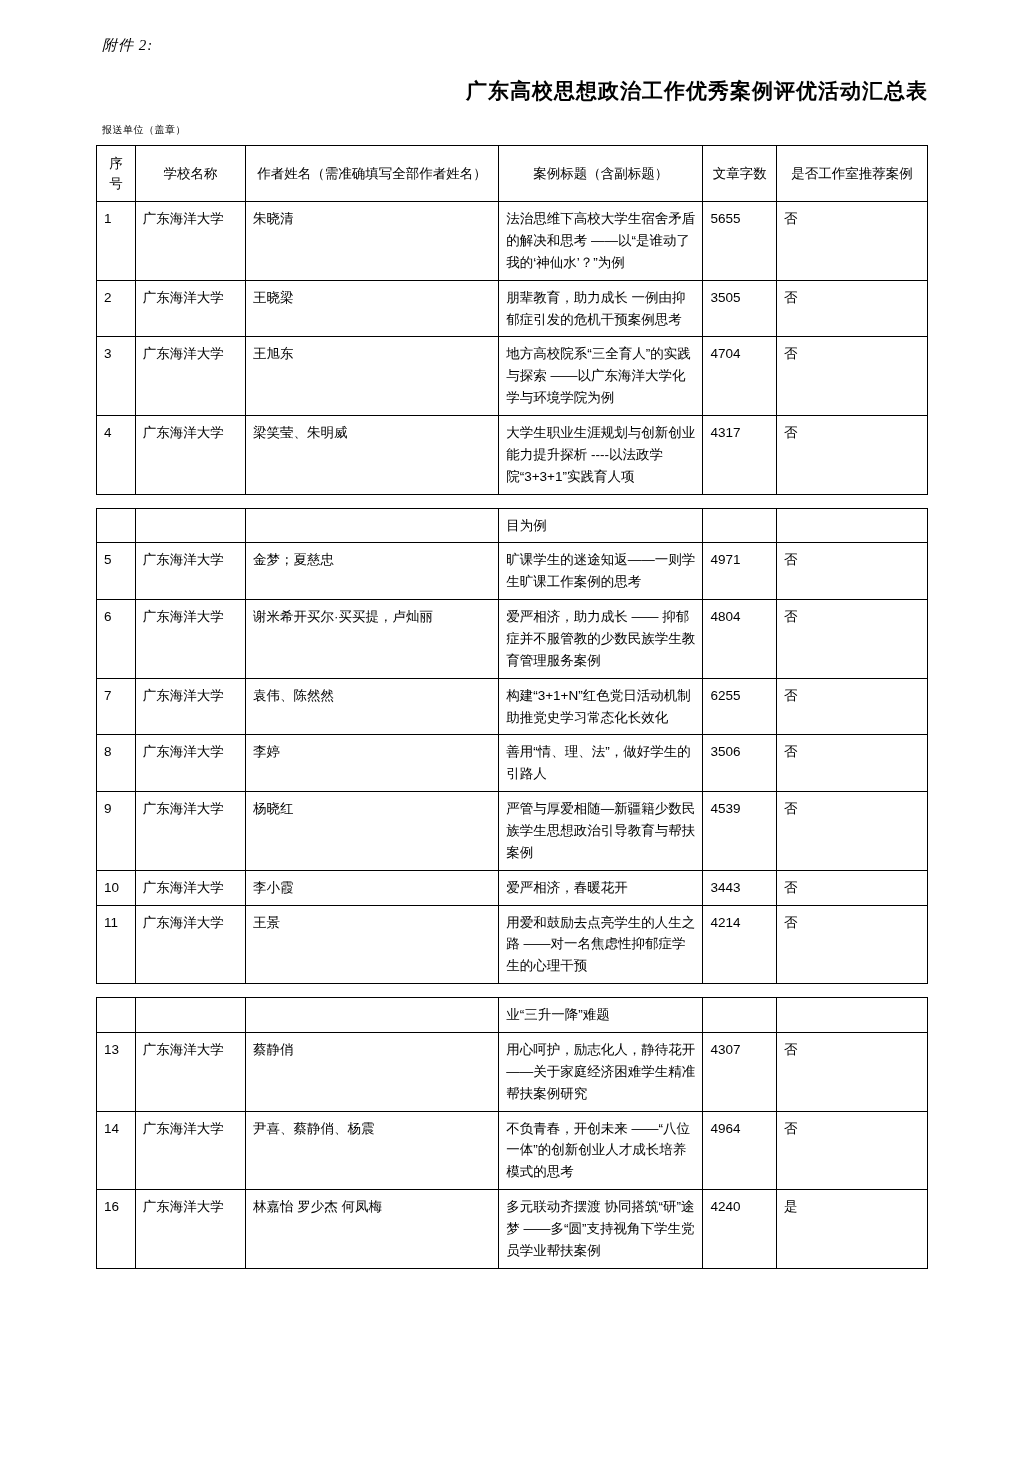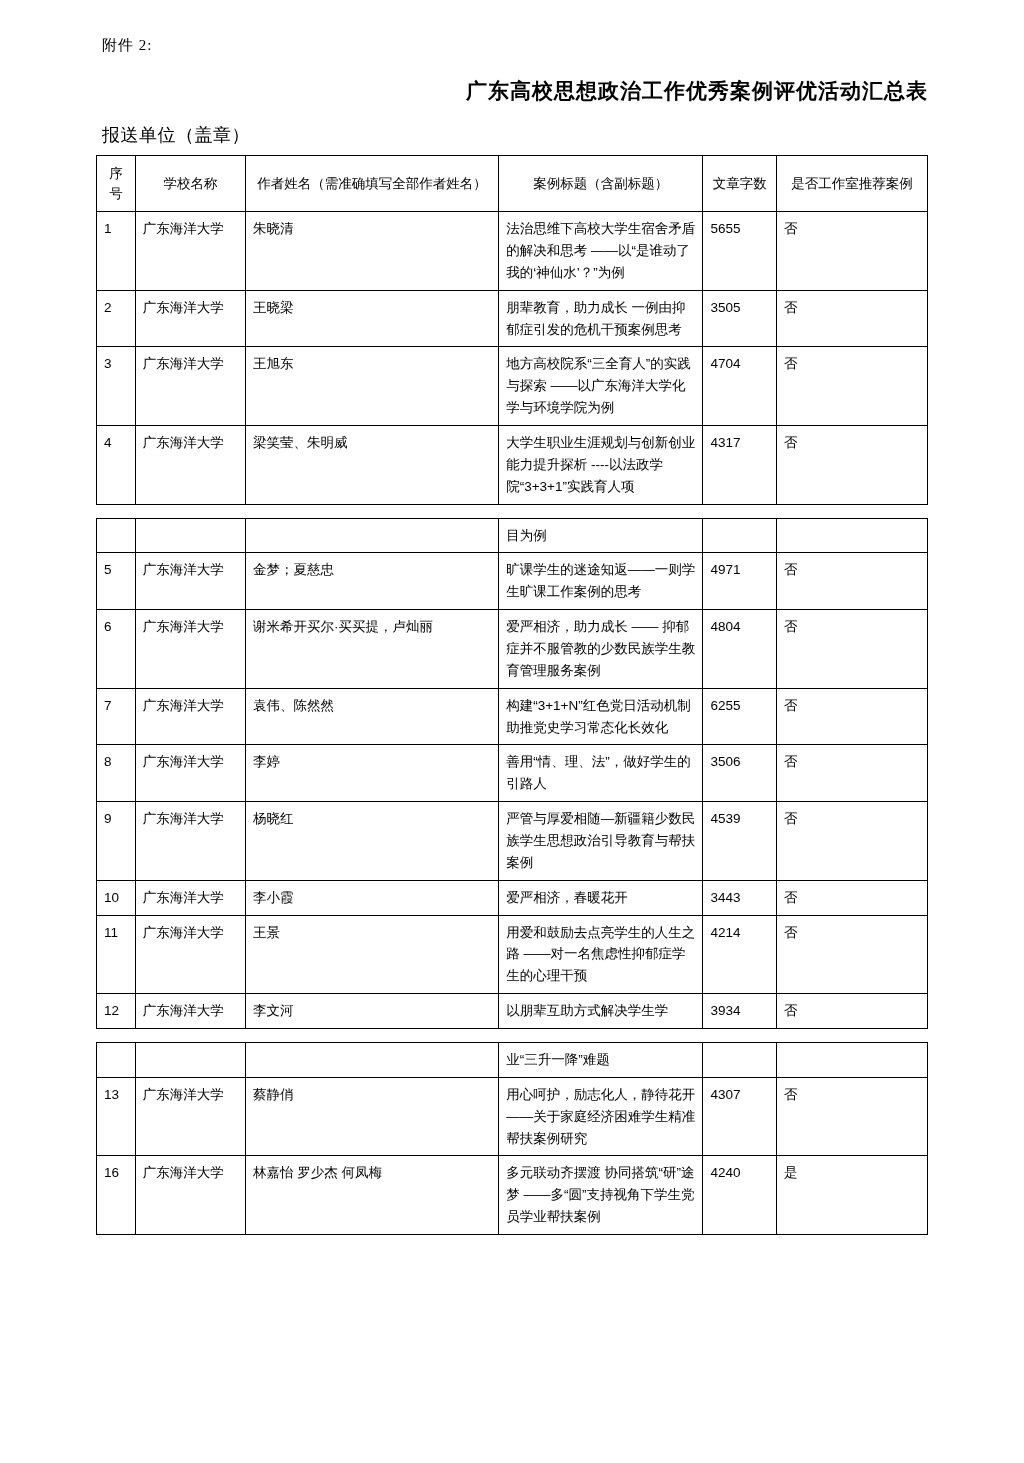--- a/index.html
+++ b/index.html
@@ -18,32 +18,33 @@
     width: 1024px;
     min-height: 1463px;
     box-sizing: border-box;
     padding: 30px 96px 20px 96px;
   }
   .attach-label {
     font-family: "Liberation Serif", "DejaVu Serif", serif;
     font-size: 15px;
     letter-spacing: 1px;
     margin: 6px 0 0 6px;
+    font-style: italic;
   }
   .doc-title {
     text-align: right;
     font-family: "Liberation Sans", "DejaVu Sans", sans-serif;
     font-weight: bold;
     font-size: 21px;
     letter-spacing: 1px;
     margin: 22px 0 18px 0;
   }
   .sub-label {
     font-family: "Liberation Serif", "DejaVu Serif", serif;
-    font-size: 18px;
+    font-size: 10px;
     margin: 0 0 8px 6px;
     letter-spacing: 0.5px;
   }
   table.main-table {
     border-collapse: collapse;
     width: 100%;
     table-layout: fixed;
   }
   table.main-table td, table.main-table th {
     border: 1px solid #000000;
@@ -224,28 +225,20 @@
         <td class="rec-cell">否</td>
       </tr>
       <tr>
         <td class="idx-cell">11</td>
         <td>广东海洋大学</td>
         <td>王景</td>
         <td>用爱和鼓励去点亮学生的人生之路 ——对一名焦虑性抑郁症学生的心理干预</td>
         <td class="words-cell">4214</td>
         <td class="rec-cell">否</td>
       </tr>
-      <tr>
-        <td class="idx-cell">12</td>
-        <td>广东海洋大学</td>
-        <td>李文河</td>
-        <td>以朋辈互助方式解决学生学</td>
-        <td class="words-cell">3934</td>
-        <td class="rec-cell">否</td>
-      </tr>
     </tbody>
   </table>
 
   <table class="main-table chunk">
     <colgroup>
       <col class="col-idx">
         <col class="col-school">
         <col class="col-author">
         <col class="col-title">
         <col class="col-words">
@@ -262,20 +255,28 @@
       </tr>
       <tr>
         <td class="idx-cell">13</td>
         <td>广东海洋大学</td>
         <td>蔡静俏</td>
         <td>用心呵护，励志化人，静待花开 ——关于家庭经济困难学生精准帮扶案例研究</td>
         <td class="words-cell">4307</td>
         <td class="rec-cell">否</td>
       </tr>
       <tr>
+        <td class="idx-cell">14</td>
+        <td>广东海洋大学</td>
+        <td>尹喜、蔡静俏、杨震</td>
+        <td>不负青春，开创未来 ——“八位一体”的创新创业人才成长培养模式的思考</td>
+        <td class="words-cell">4964</td>
+        <td class="rec-cell">否</td>
+      </tr>
+      <tr>
         <td class="idx-cell">16</td>
         <td>广东海洋大学</td>
         <td>林嘉怡 罗少杰 何凤梅</td>
         <td>多元联动齐摆渡 协同搭筑“研”途梦 ——多“圆”支持视角下学生党员学业帮扶案例</td>
         <td class="words-cell">4240</td>
         <td class="rec-cell">是</td>
       </tr>
     </tbody>
   </table>
 

